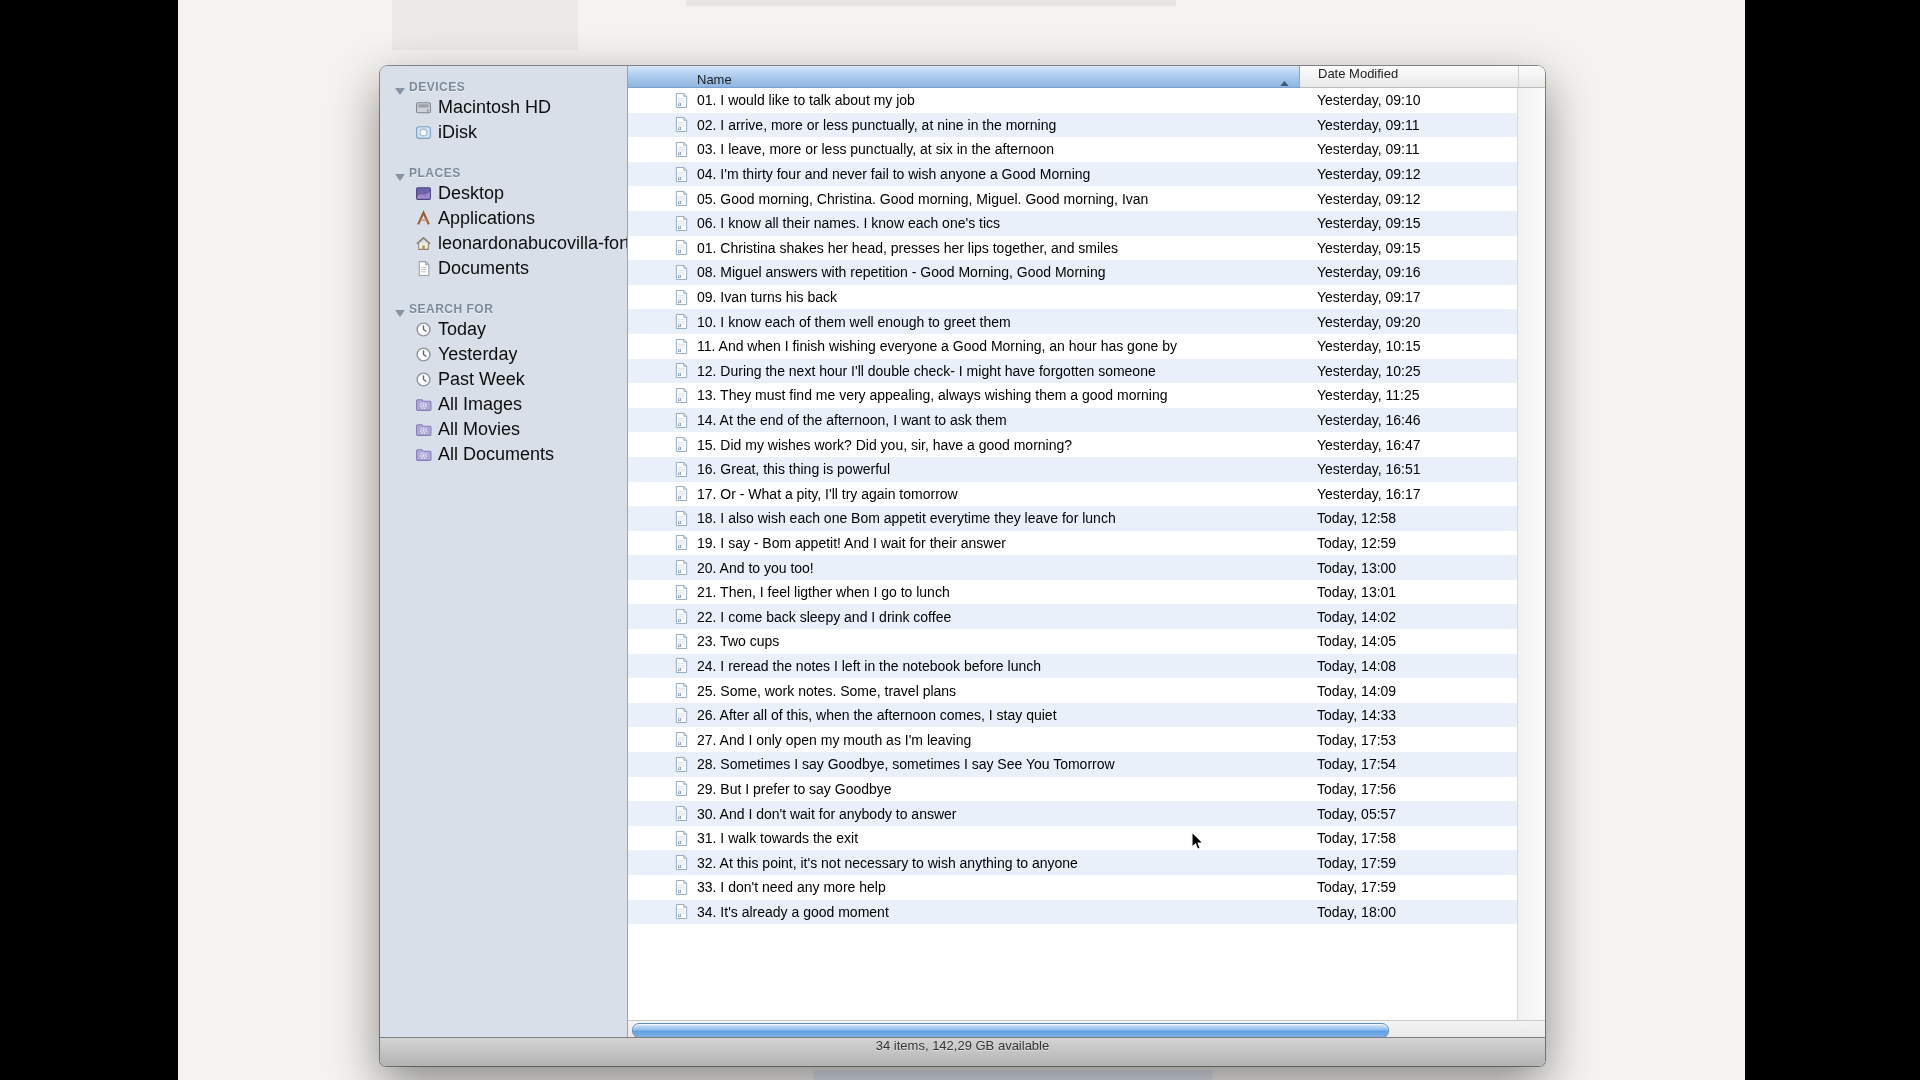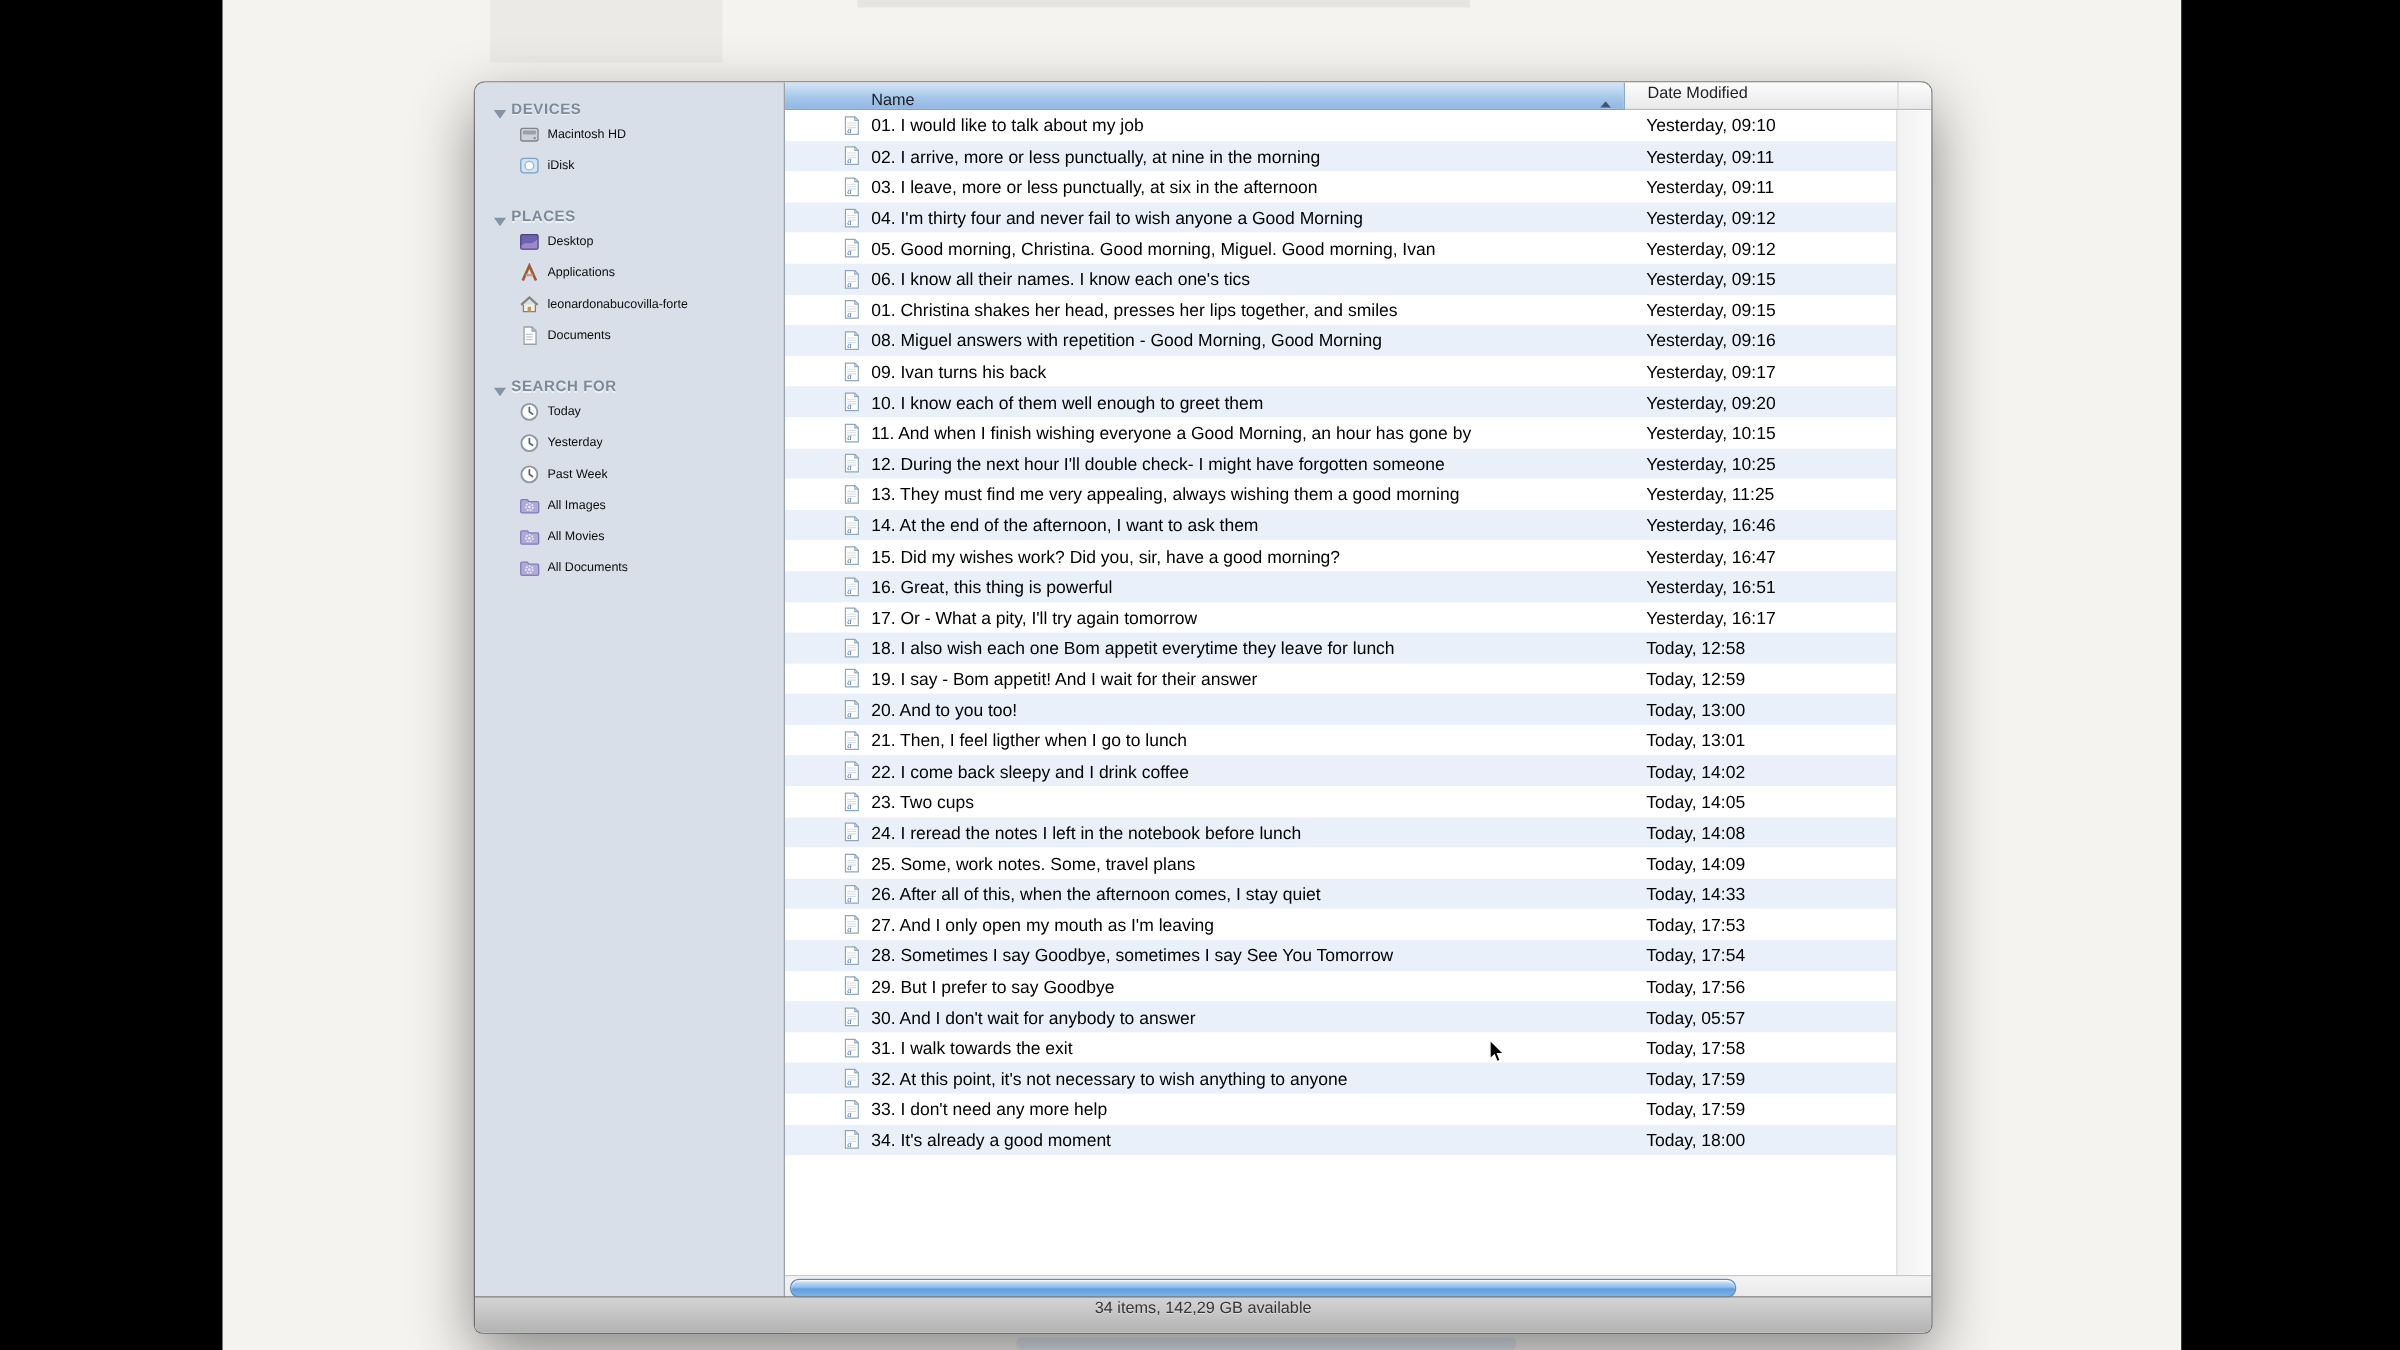--- a/index.html
+++ b/index.html
@@ -42,21 +42,21 @@
   
   .content{flex:1;display:flex;min-height:0;position:relative;}
   .sidebar{width:248px;flex:none;background:#d8dfe8;border-right:1px solid #9aa2ac;padding-top:13px;box-sizing:border-box;overflow:hidden;}
   .sb-section{margin-bottom:20px;}
   .sb-head{display:flex;align-items:center;height:16px;padding-left:15px;}
   .sb-tri{width:10px;height:7px;margin-right:4px;flex:none;}
   .sb-head span{font-size:12px;font-weight:bold;letter-spacing:.5px;color:#7b8a9b;text-shadow:0 1px 0 rgba(255,255,255,.6);}
   .sb-item{display:flex;align-items:center;height:25px;padding-left:35px;}
   .sb-icon{width:17px;height:17px;flex:none;margin-right:6px;}
   .sb-icon svg{width:100%;height:100%;}
-  .sb-label{font-size:10px;color:#0d0d0d;white-space:nowrap;overflow:hidden;}
+  .sb-label{font-size:18px;color:#0d0d0d;white-space:nowrap;overflow:hidden;}
 
   .listpane{flex:1;position:relative;background:#fff;min-width:0;}
   .listheader{position:absolute;left:0;right:0;top:0;height:22px;display:flex;font-size:13px;}
   .colname{width:671px;flex:none;background:linear-gradient(#d5e6f9,#a8c8ec 55%,#8fb6e2);border-bottom:1px solid #7ba2cd;border-right:1px solid #8aa9cb;
            display:flex;align-items:flex-end;position:relative;color:#1c1c1c;}
   .colname span{margin-left:69px;}
   .sortarrow{position:absolute;right:10px;top:8px;width:9px;height:6px;}
   .coldate{width:218px;flex:none;background:linear-gradient(#fcfcfc,#e9e9e9);border-bottom:1px solid #bcbcbc;border-right:1px solid #cfcfcf;
            display:flex;color:#222;}
   .coldate span{margin-left:18px;}

